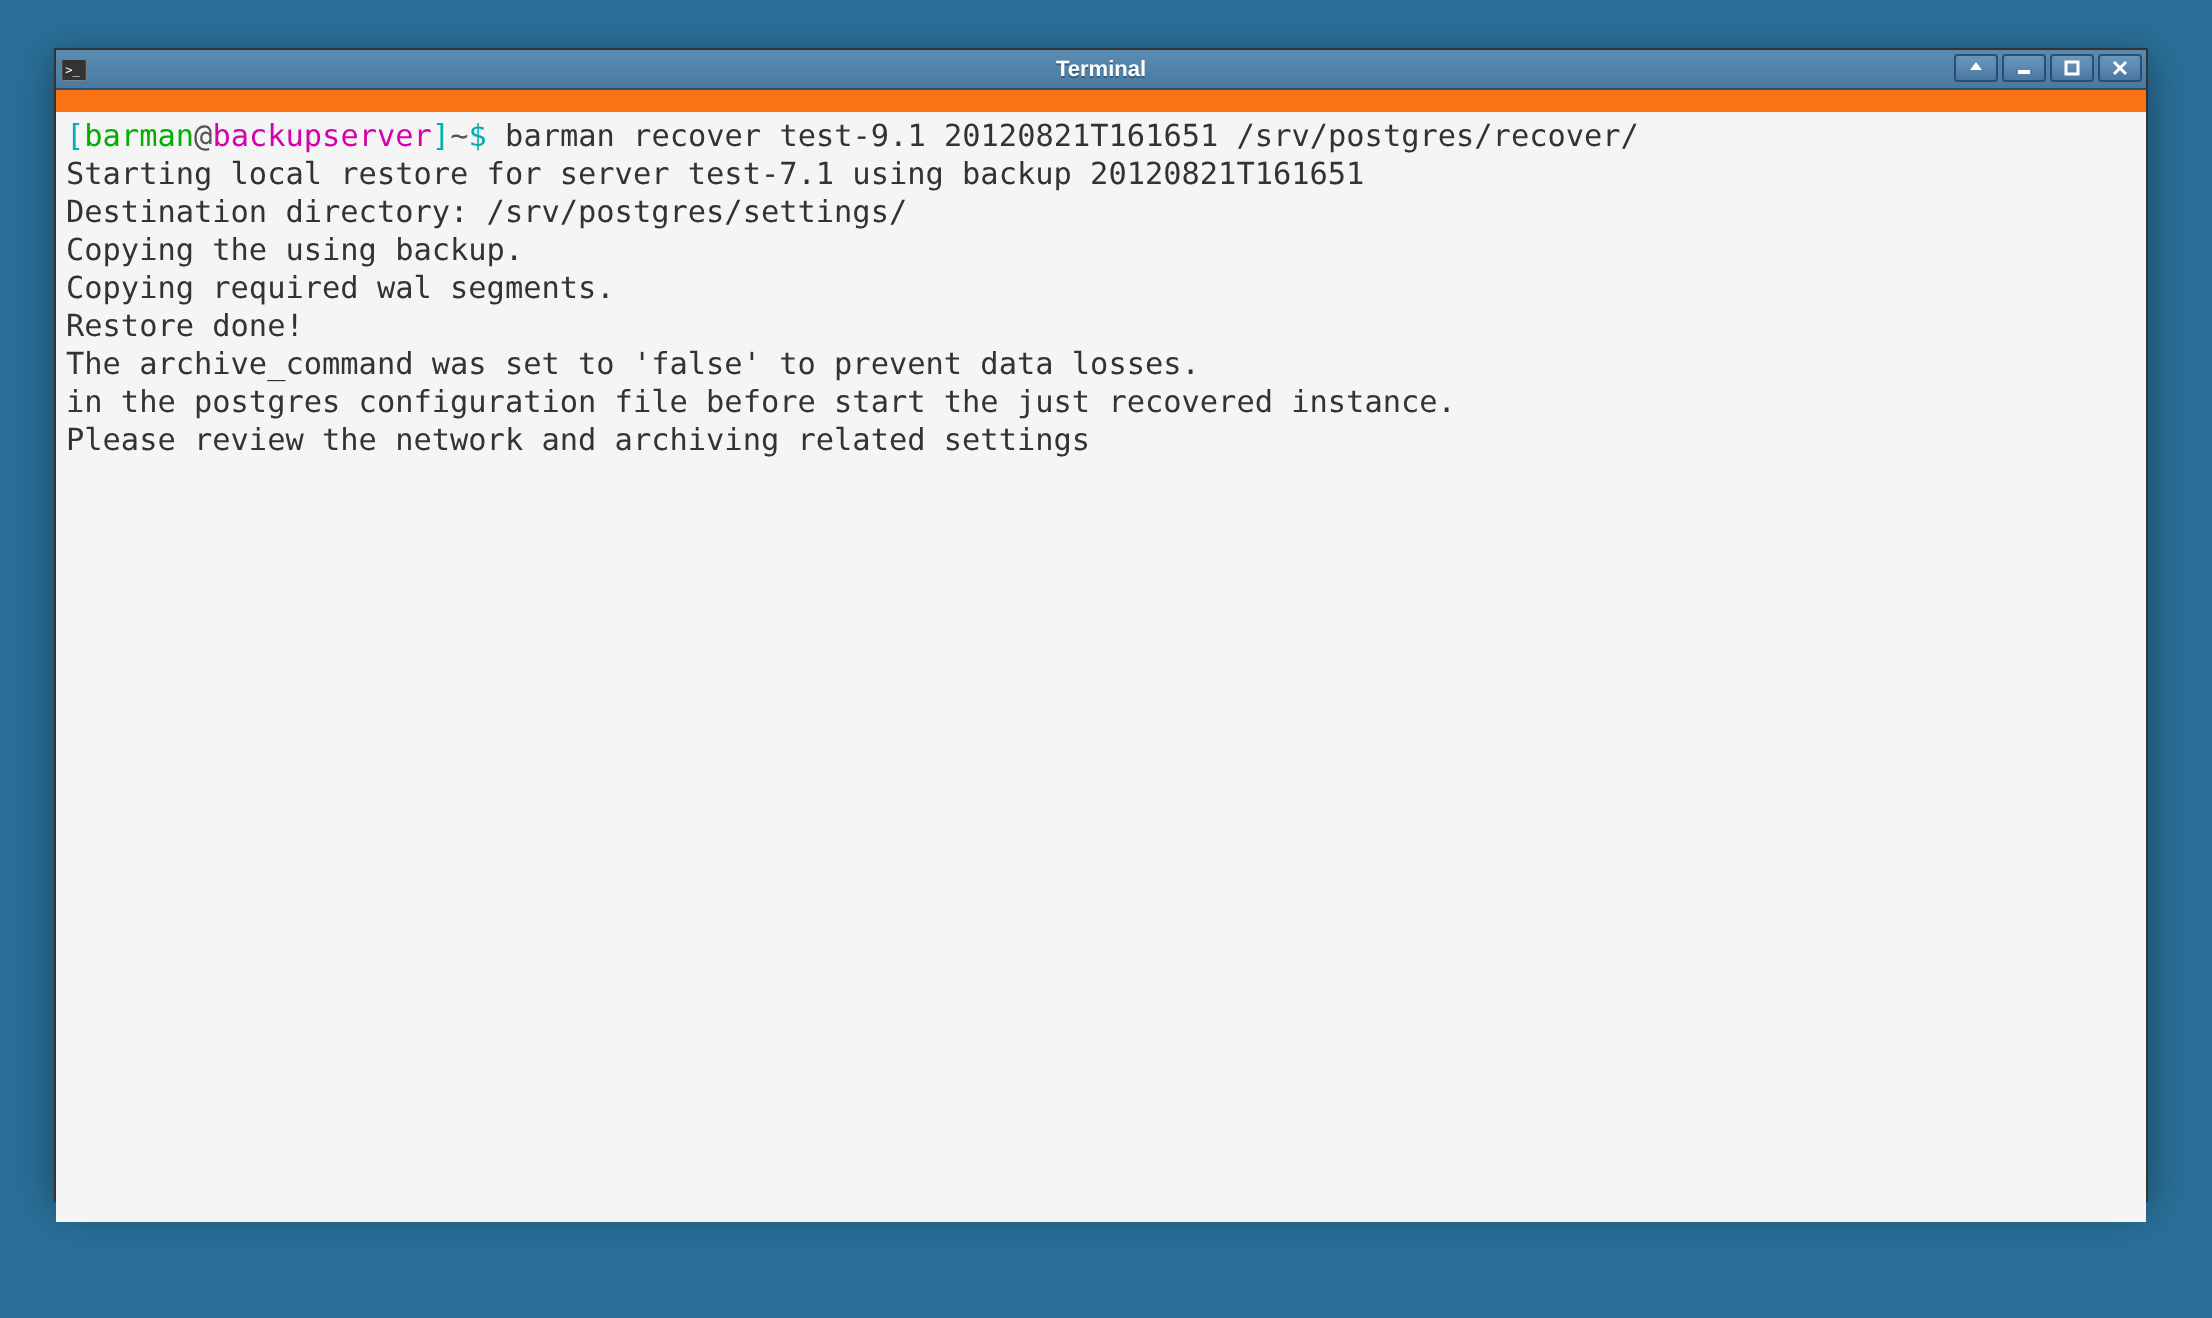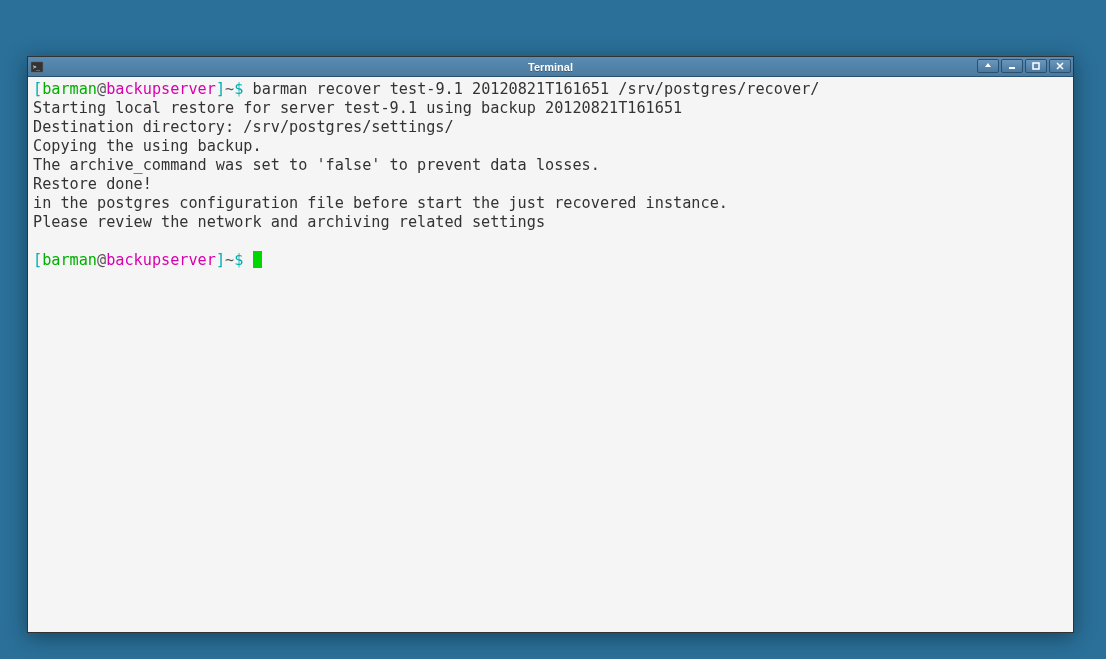--- a/index.html
+++ b/index.html
@@ -13,21 +13,21 @@
       width: 1106px;
       height: 659px;
       position: relative;
       font-family: monospace;
       overflow: hidden;
     }
 
     .window {
       position: absolute;
       left: 27px;
-      top: 56px;
+      top: 24px;
       width: 1047px;
       height: 577px;
       background: #f97316;
       border: 1px solid #333;
       box-shadow: 0 4px 20px rgba(0,0,0,0.4);
     }
 
     .titlebar {
       height: 20px;
       background: linear-gradient(to bottom, #5a8cb3 0%, #4a7aa0 100%);
@@ -89,20 +89,21 @@
     }
 
     .terminal-content {
       padding: 3px 5px;
       font-family: "DejaVu Sans Mono", monospace;
       font-size: 15.2px;
       line-height: 19px;
       background: #f5f5f5;
       height: calc(100% - 20px);
       overflow: hidden;
+      margin-top: 11px;
     }
 
     .term-line {
       white-space: pre;
     }
 
     .bracket {
       color: #00afaf;
     }
 
@@ -181,27 +182,27 @@
             <path d="M2 2 L8 8 M8 2 L2 8" stroke="#fff" stroke-width="1.5"></path>
           </svg>
       </div>
     </div>
   </div>
 
   <div class="terminal-content">
 
     <div class="prompt-line"><span class="bracket">[</span><span class="user">barman</span><span class="at">@</span><span class="host">backupserver</span><span class="bracket">]</span><span class="tilde">~</span><span class="dollar">$</span><span class="cmd"> </span><span class="cmd">barman recover test-9.1 20120821T161651 /srv/postgres/recover/</span></div>
 
-    <div class="term-line output">Starting local restore for server test-9.1 using backup 20120821T161651</div>
+    <div class="term-line output">Starting local restore for server test-7.1 using backup 20120821T161651</div>
     <div class="term-line output">Destination directory: /srv/postgres/settings/</div>
     <div class="term-line output">Copying the using backup.</div>
+    <div class="term-line output">Copying required wal segments.</div>
+    <div class="term-line output">Restore done!</div>
     <div class="term-line output">The archive_command was set to 'false' to prevent data losses.</div>
-    <div class="term-line output">Restore done!</div>
     <div class="term-line output"></div>
     <div class="term-line output">in the postgres configuration file before start the just recovered instance.</div>
     <div class="term-line output">Please review the network and archiving related settings</div>
     <div class="term-line output">&nbsp;</div>
 
-    <div class="prompt-line"><span class="bracket">[</span><span class="user">barman</span><span class="at">@</span><span class="host">backupserver</span><span class="bracket">]</span><span class="tilde">~</span><span class="dollar">$</span><span> </span><span class="cursor-block"></span></div>
 
   </div>
 
 </div>
 
 </body></html>

